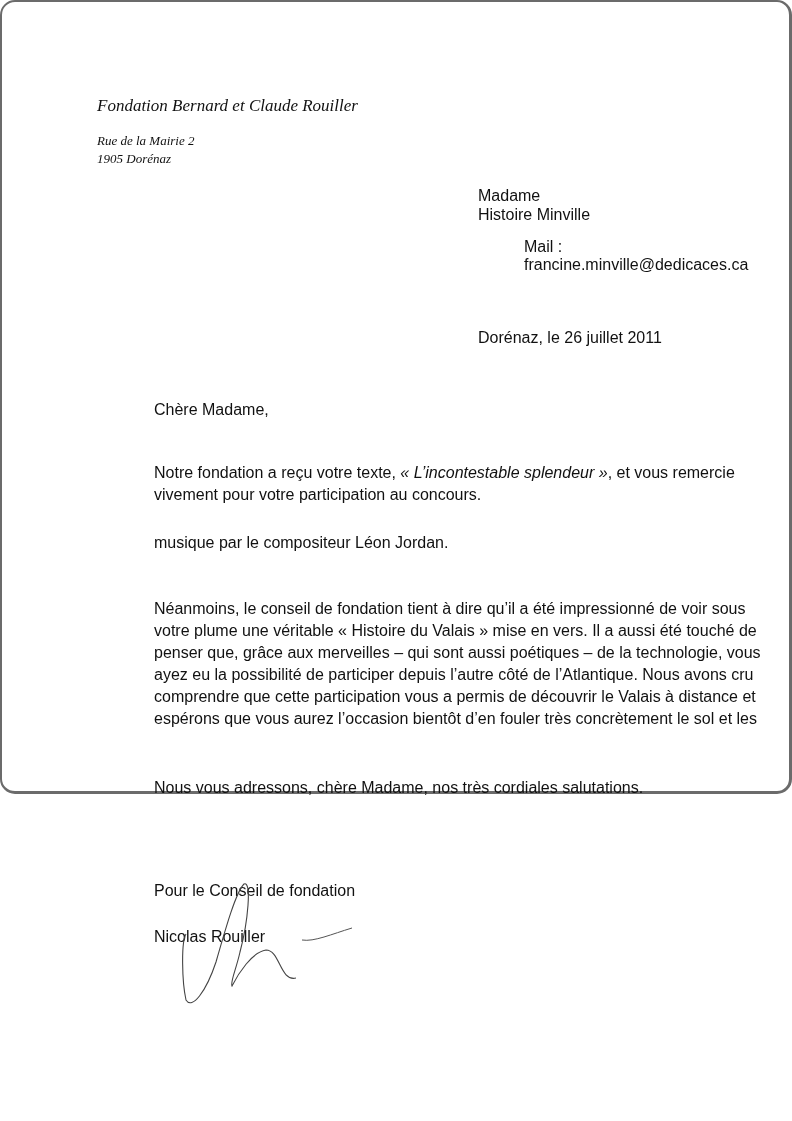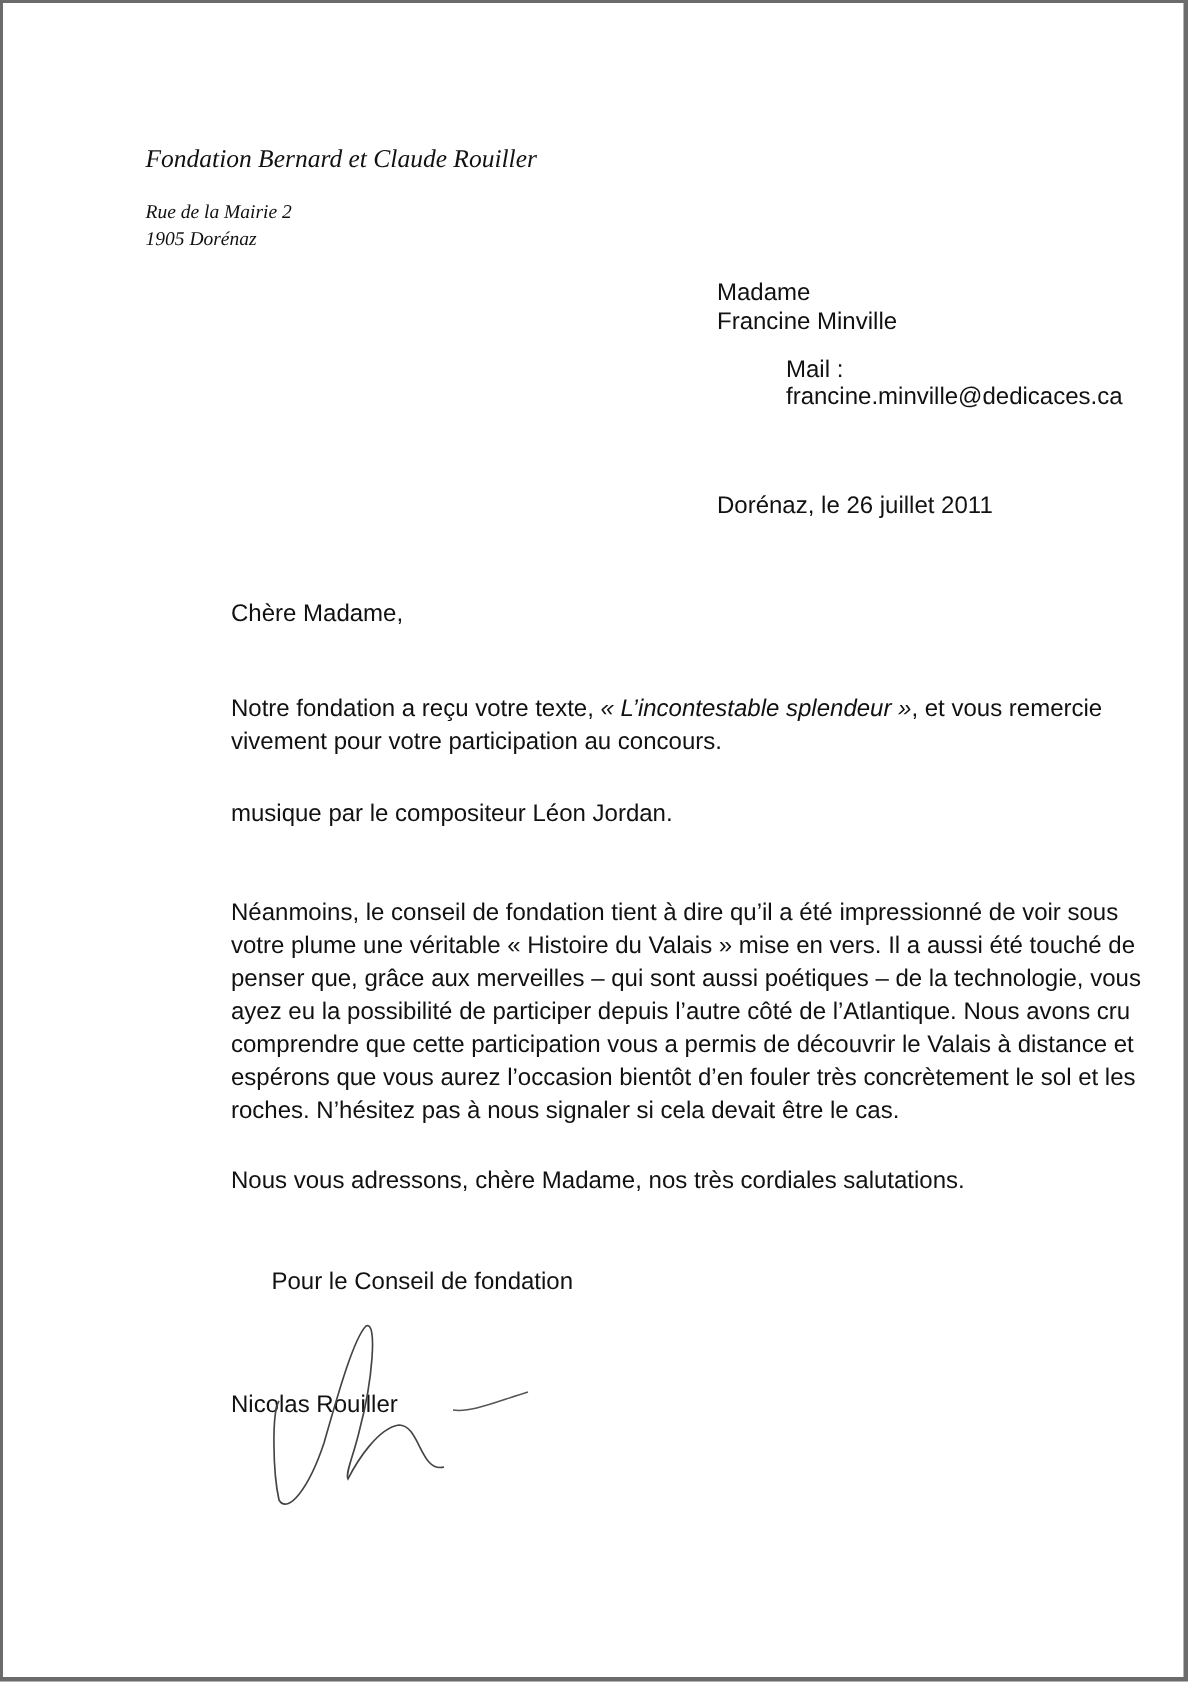--- a/index.html
+++ b/index.html
@@ -1,57 +1,58 @@
 <!DOCTYPE html>
 <html><head>
 <meta charset="utf-8">
 <style>
   html, body { margin: 0; padding: 0; background: #ffffff; }
   body { width: 792px; height: 1121px; position: relative; overflow: hidden; }
   .page {
     position: absolute; left: 0; top: 0;
-    width: 792px; height: 1121px; box-sizing: border-box;
+    width: 792px; height: 794px; box-sizing: border-box;
     border-top: 2px solid #6b6b6b; border-left: 2px solid #6b6b6b;
     border-right: 3px solid #6b6b6b; border-bottom: 3px solid #6b6b6b;
     background: #fff;
+    border-radius: 15px;
   }
   .serif-it { font-family: "Liberation Serif", "DejaVu Serif", serif; font-style: italic; color: #111; }
   .sans { font-family: "Liberation Sans", "DejaVu Sans", sans-serif; color: #111; font-size: 16px; }
   .abs { position: absolute; }
   .org-name { left: 95px; top: 94px; font-size: 17px; }
   .org-addr { left: 95px; top: 130px; font-size: 13px; line-height: 18px; }
   .recipient { left: 476px; top: 184px; line-height: 19px; }
   .mail { left: 476px; top: 236px; margin-left: 46px; }
   .date { left: 476px; top: 327px; }
   .salutation { left: 152px; top: 399px; }
   .body { left: 152px; width: 551px; line-height: 22px; text-align: justify; }
   .p1 { top: 460px; }
   .p2 { top: 530px; }
   .p3 { top: 596px; }
   .p4 { top: 775px; }
-  .closing { left: 152px; top: 844px; margin-left: 27px; }
+  .closing { left: 152px; top: 880px; }
   .signer { left: 152px; top: 908px; margin-top: 18px; }
   .sig { left: 170px; top: 880px; }
   .line { display: block; white-space: nowrap; text-align-last: justify; }
   .line.last { text-align-last: left; }
 </style>
 </head>
 <body>
 
 <div class="page">
 
   <div class="abs serif-it org-name">Fondation Bernard et Claude Rouiller</div>
   <div class="abs serif-it org-addr">
     <div>Rue de la Mairie 2</div>
     <div>1905 Dorénaz</div>
   </div>
 
   <div class="abs sans recipient">
     <div>Madame</div>
-    <div>Francine Minville</div>
+    <div>Histoire Minville</div>
   </div>
   <div class="abs sans mail">Mail : francine.minville@dedicaces.ca</div>
 
   <div class="abs sans date">Dorénaz, le 26 juillet 2011</div>
 
   <div class="abs sans salutation">Chère Madame,</div>
 
   <div class="abs sans body p1">
     <span class="line"><span>Notre fondation a reçu votre texte, </span><em>« L’incontestable splendeur »</em><span>, et vous remercie</span></span>
     <span class="line last">vivement pour votre participation au concours.</span>
@@ -61,21 +62,20 @@
     <span class="line last">musique par le compositeur Léon Jordan.</span>
   </div>
 
   <div class="abs sans body p3">
     <span class="line">Néanmoins, le conseil de fondation tient à dire qu’il a été impressionné de voir sous</span>
     <span class="line">votre plume une véritable « Histoire du Valais » mise en vers. Il a aussi été touché de</span>
     <span class="line">penser que, grâce aux merveilles – qui sont aussi poétiques – de la technologie, vous</span>
     <span class="line">ayez eu la possibilité de participer depuis l’autre côté de l’Atlantique. Nous avons cru</span>
     <span class="line">comprendre que cette participation vous a permis de découvrir le Valais à distance et</span>
     <span class="line">espérons que vous aurez l’occasion bientôt d’en fouler très concrètement le sol et les</span>
-    <span class="line last">roches. N’hésitez pas à nous signaler si cela devait être le cas.</span>
   </div>
 
   <div class="abs sans body p4">Nous vous adressons, chère Madame, nos très cordiales salutations.</div>
 
   <div class="abs sans closing">Pour le Conseil de fondation</div>
 
   <div class="abs sans signer">Nicolas Rouiller</div>
 
   <svg class="abs sig" width="200" height="130" viewBox="0 0 200 130">
     <path d="M14 52 C 9 60, 10 100, 14 118 C 20 128, 34 110, 44 80 C 54 45, 64 10, 72 2 C 80 -2, 76 40, 68 70 C 64 88, 58 100, 60 104 C 66 92, 80 70, 94 68 C 108 68, 108 100, 124 96" fill="none" stroke="#444" stroke-width="1.1"></path>

